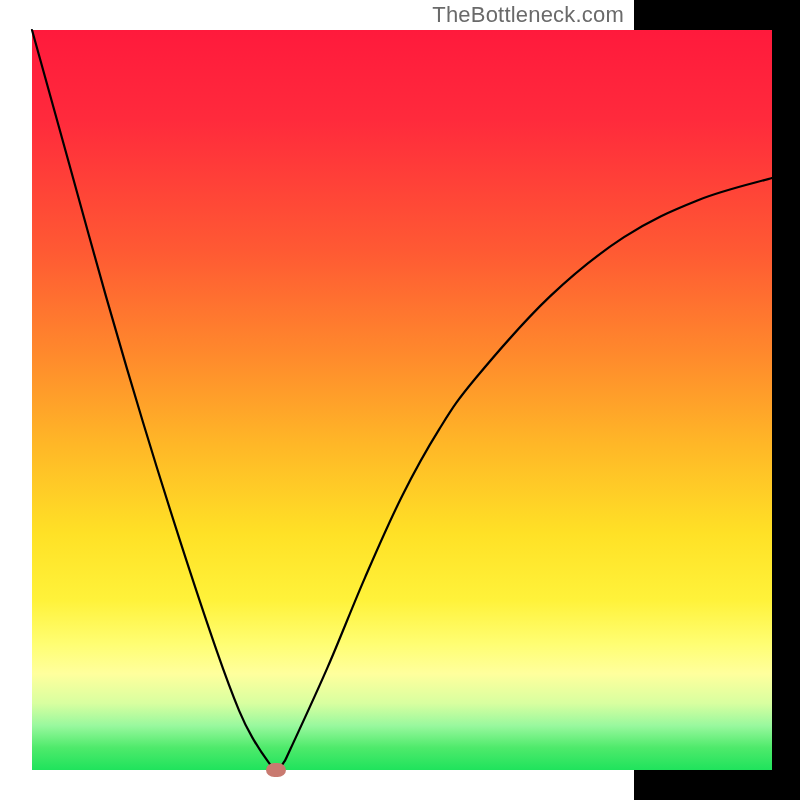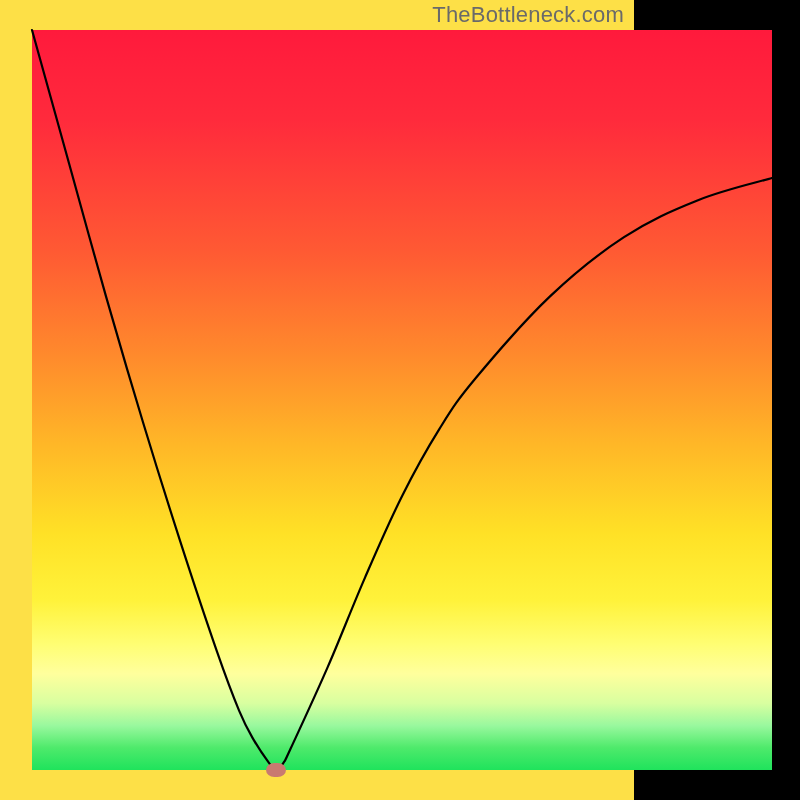--- a/index.html
+++ b/index.html
@@ -8,21 +8,21 @@
     width: 800px;
     height: 800px;
     background: #000;
     overflow: hidden;
     font-family: Arial, Helvetica, sans-serif;
   }
   .frame {
     position: relative;
     width: 634px;
     height: 800px;
-    background: #fde047;
+    background: #ffffff;
   }
   .watermark {
     position: absolute;
     top: 2px;
     right: 10px;
     color: #6a6a6a;
     font-size: 22px;
     font-weight: 400;
     letter-spacing: 0.2px;
     z-index: 10;

